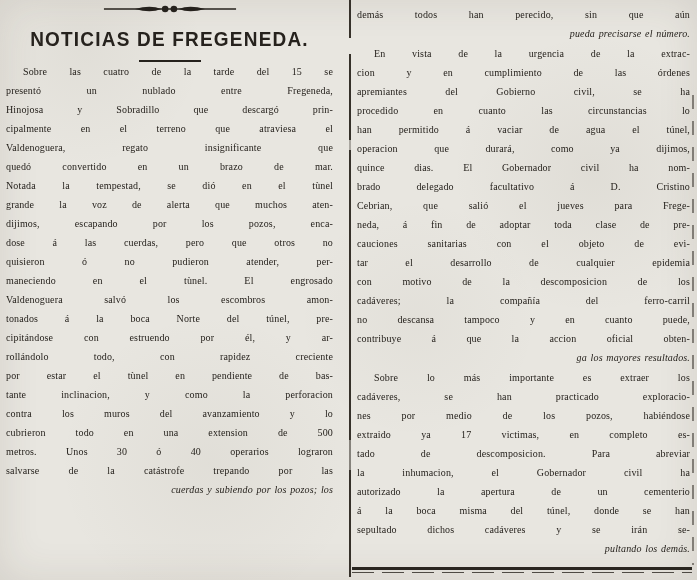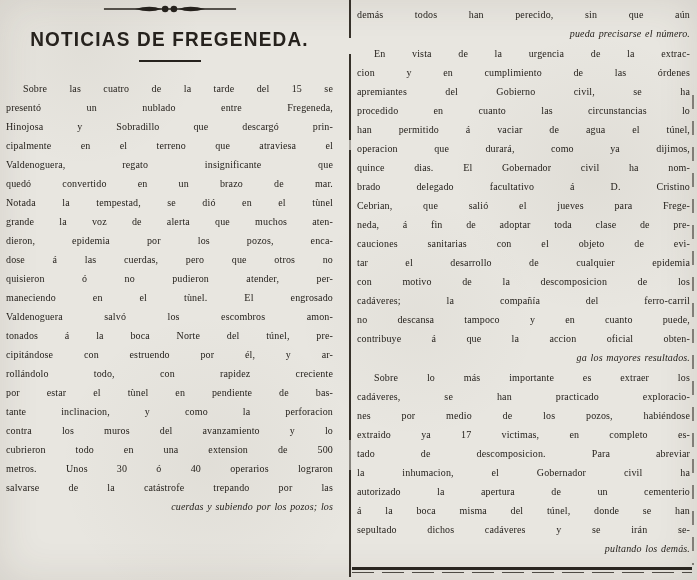--- a/index.html
+++ b/index.html
@@ -45,21 +45,21 @@
     letter-spacing: 1.2px;
     transform: scaleY(1.08);
     color: var(--ink);
   }
   .title-rule {
     width: 62px;
     height: 2px;
     background: var(--ink);
     margin: 9px auto 0 auto;
   }
-  .body-text { margin-top: 17px; }
+  .body-text { }
   .col-right .body-text { margin-top: 0; }
 
   .para + .para { margin-top: 1px; }
   .line {
     font-size: 10px;
     line-height: 19px;
     height: 19px;
     overflow: hidden;
     text-align: justify;
     letter-spacing: 0.15px;
@@ -140,21 +140,21 @@
     <div class="body-text">
         <div class="para">
           <div class="line first">Sobre las cuatro de la tarde del 15 se</div>
           <div class="line">presentó un nublado entre Fregeneda,</div>
           <div class="line">Hinojosa y Sobradillo que descargó prin-</div>
           <div class="line">cipalmente en el terreno que atraviesa el</div>
           <div class="line">Valdenoguera, regato insignificante que</div>
           <div class="line">quedó convertido en un brazo de mar.</div>
           <div class="line">Notada la tempestad, se dió en el tùnel</div>
           <div class="line">grande la voz de alerta que muchos aten-</div>
-          <div class="line">dieron, epidemia por los pozos, enca-</div>
+          <div class="line">dijimos, escapando por los pozos, enca-</div>
           <div class="line">dose á las cuerdas, pero que otros no</div>
           <div class="line">quisieron ó no pudieron atender, per-</div>
           <div class="line">maneciendo en el tùnel. El engrosado</div>
           <div class="line">Valdenoguera salvó los escombros amon-</div>
           <div class="line">tonados á la boca Norte del túnel, pre-</div>
           <div class="line">cipitándose con estruendo por él, y ar-</div>
           <div class="line">rollándolo todo, con rapidez creciente</div>
           <div class="line">por estar el tùnel en pendiente de bas-</div>
           <div class="line">tante inclinacion, y como la perforacion</div>
           <div class="line">contra los muros del avanzamiento y lo</div>

